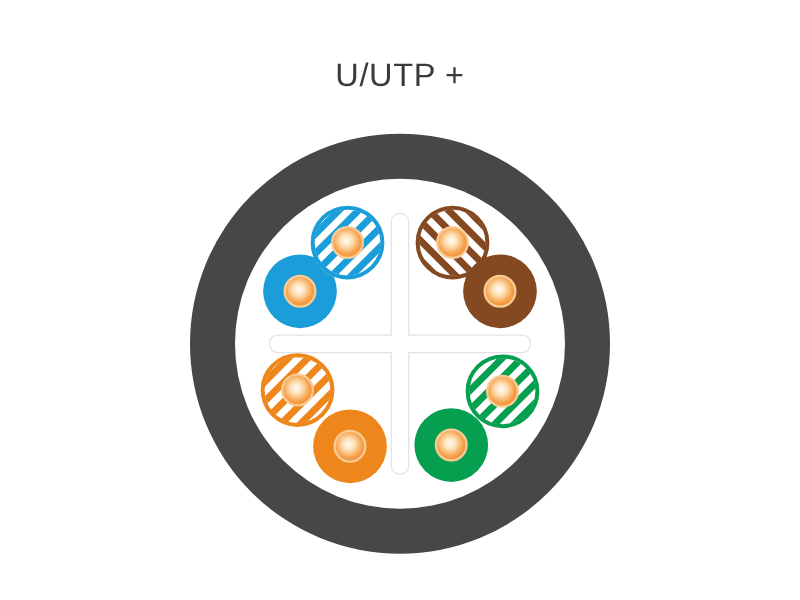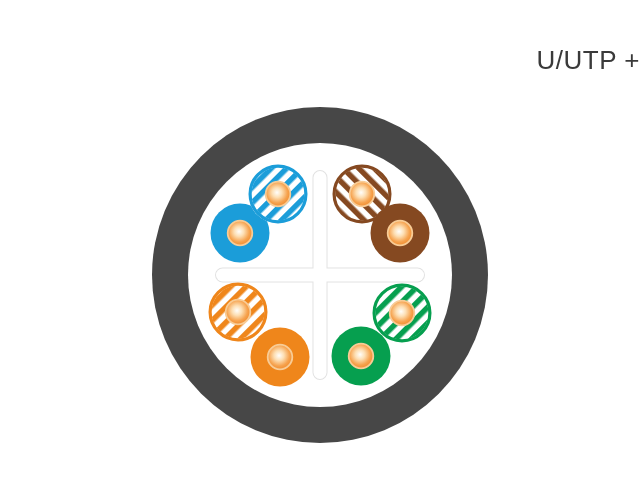--- a/index.html
+++ b/index.html
@@ -21,21 +21,21 @@
   }
   .diagram{
     position:absolute;
     top:0;left:0;
   }
 </style>
 </head>
 <body>
 
 <div class="screen" style="background: rgb(255, 255, 255);">
-  <div class="title" style="color: rgb(58, 58, 58); text-align: right;">U/UTP +</div>
+  <div class="title" style="color: rgb(58, 58, 58);">U/UTP +</div>
   <svg class="diagram" width="640" height="480" viewBox="0 0 640 480">
       <defs>
         <radialGradient id="condGrad" cx="0.46" cy="0.44" r="0.62">
           <stop offset="0" stop-color="#FFFEFB"></stop>
           <stop offset="0.32" stop-color="#FDDFB4"></stop>
           <stop offset="0.68" stop-color="#F6A34F"></stop>
           <stop offset="1" stop-color="#EE8424"></stop>
         </radialGradient>
         <pattern id="pat-blue" patternUnits="userSpaceOnUse" width="11" height="11" patternTransform="rotate(45)">
           <rect width="5.5" height="11" fill="#1B9DD9"></rect>

